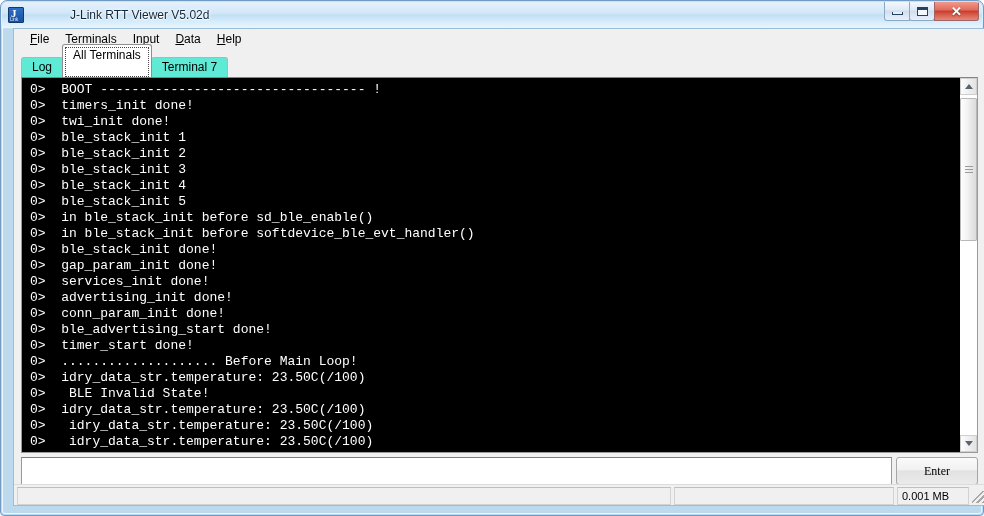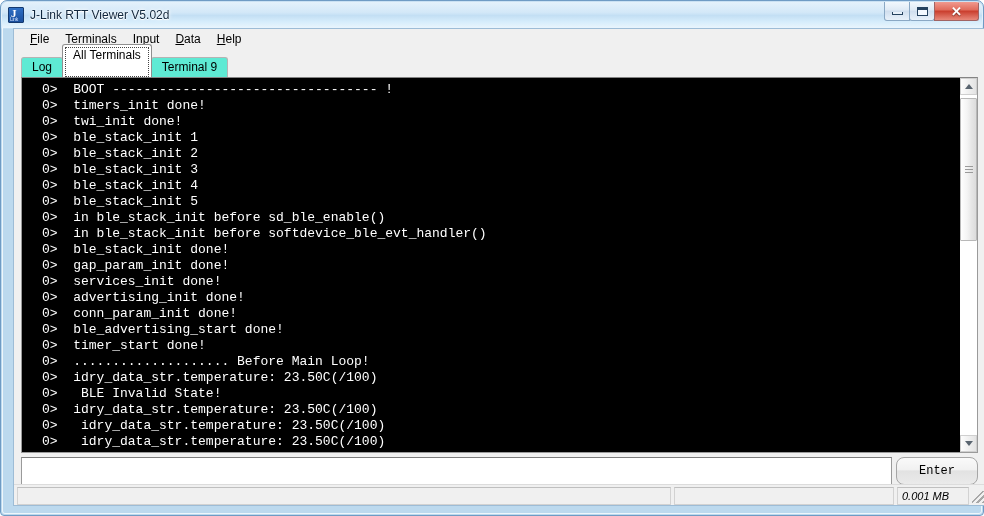--- a/index.html
+++ b/index.html
@@ -80,20 +80,21 @@
     font-size: 5px;
     letter-spacing: -0.3px;
     font-family: "Liberation Sans", sans-serif;
   }
   #title-text {
     font-size: 12px;
     color: #10263d;
     text-shadow: 0 0 3px #ffffff, 0 0 5px #ffffff, 0 1px 0 #ffffff;
     white-space: nowrap;
     flex: 1 1 auto;
+    margin-left: 40px;
   }
   #window-controls {
     position: absolute;
     right: 3px; top: 0px;
     display: flex;
     align-items: flex-start;
   }
   .win-btn {
     width: 26px;
     height: 19px;
@@ -222,21 +223,21 @@
     display: flex;
     overflow: hidden;
   }
   #console-text {
     flex: 1 1 auto;
     background: #000000;
     color: #ffffff;
     font-family: "Liberation Mono", "DejaVu Sans Mono", monospace;
     font-size: 13px;
     line-height: 16px;
-    padding: 4px 0 0 20px;
+    padding: 4px 0 0 8px;
     overflow: hidden;
     white-space: pre;
     letter-spacing: 0px;
   }
   .line { height: 16px; }
 
   
   #console-scrollbar {
     width: 17px;
     flex: 0 0 17px;
@@ -309,23 +310,23 @@
     font-size: 12px;
     padding: 0 4px;
     outline: none;
     color: #000000;
   }
   .push-btn {
     flex: 0 0 82px;
     margin-left: 4px;
     box-sizing: border-box;
     border: 1px solid #a6a6a6;
-    border-radius: 8px;
+    border-radius: 3px;
     background: linear-gradient(to bottom, #fafafa 0%, #f1f1f1 45%, #e2e2e2 50%, #eaeaea 100%);
-    font-family: Liberation Mono, monospace;
+    font-family: Liberation Serif, serif;
     font-size: 12px;
     color: #000000;
     display: flex;
     align-items: center;
     justify-content: center;
     cursor: default;
   }
 
   
   #status-bar {
@@ -344,21 +345,20 @@
     box-sizing: border-box;
     border: 1px solid #d2d2d2;
     border-top-color: #bfbfbf;
     background: #f0f0f0;
     font-size: 11px;
     color: #000000;
     display: flex;
     align-items: center;
     padding: 8px 4px;
     margin: 2px 0 2px 3px;
-    font-style: italic;
   }
   #status-main  { flex: 1 1 auto; }
   #status-mid   { flex: 0 0 220px; }
   #status-size  { flex: 0 0 72px; }
   #resize-grip {
     flex: 0 0 16px;
     position: relative;
     margin-left: 1px;
   }
   #resize-grip i {
@@ -406,21 +406,21 @@
       <div class="menu-item"><u>D</u><span>ata</span></div>
       <div class="menu-item"><u>H</u><span>elp</span></div>
     </div>
 
     <div id="tab-strip">
       <div class="tab">Log</div>
       <div class="tab selected">
         <span>All Terminals</span>
         <span class="focus-ring"></span>
       </div>
-      <div class="tab">Terminal 9</div>
+      <div class="tab">Terminal 7</div>
     </div>
 
     <div id="console-wrap" style="background: rgb(0, 0, 0);">
       <div id="console-text" style="color: rgb(255, 255, 255);"><div class="line">0&gt;  BOOT ---------------------------------- !</div><div class="line">0&gt;  timers_init done!</div><div class="line">0&gt;  twi_init done!</div><div class="line">0&gt;  ble_stack_init 1</div><div class="line">0&gt;  ble_stack_init 2</div><div class="line">0&gt;  ble_stack_init 3</div><div class="line">0&gt;  ble_stack_init 4</div><div class="line">0&gt;  ble_stack_init 5</div><div class="line">0&gt;  in ble_stack_init before sd_ble_enable()</div><div class="line">0&gt;  in ble_stack_init before softdevice_ble_evt_handler()</div><div class="line">0&gt;  ble_stack_init done!</div><div class="line">0&gt;  gap_param_init done!</div><div class="line">0&gt;  services_init done!</div><div class="line">0&gt;  advertising_init done!</div><div class="line">0&gt;  conn_param_init done!</div><div class="line">0&gt;  ble_advertising_start done!</div><div class="line">0&gt;  timer_start done!</div><div class="line">0&gt;  .................... Before Main Loop!</div><div class="line">0&gt;  idry_data_str.temperature: 23.50C(/100)</div><div class="line">0&gt;   BLE Invalid State!</div><div class="line">0&gt;  idry_data_str.temperature: 23.50C(/100)</div><div class="line">0&gt;   idry_data_str.temperature: 23.50C(/100)</div><div class="line">0&gt;   idry_data_str.temperature: 23.50C(/100)</div></div>
       <div id="console-scrollbar">
         <div class="sb-btn">
           <span class="arrow-up"></span>
         </div>
         <div id="sb-track">
           <div id="sb-thumb" style="height: 143px; top: 3px;">

